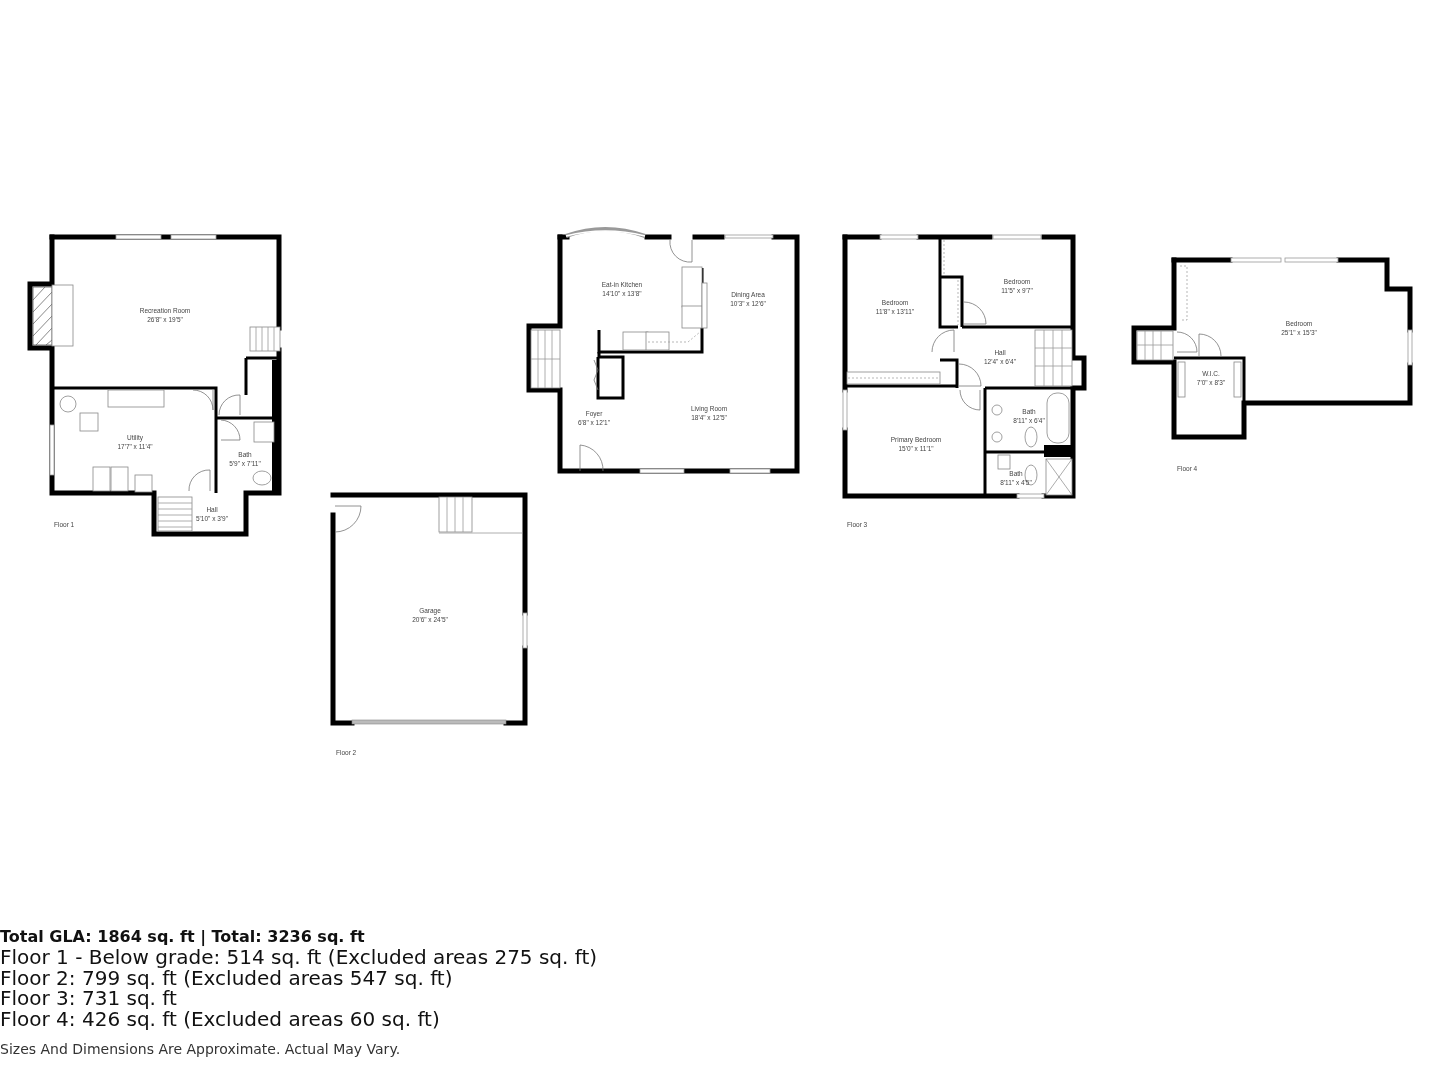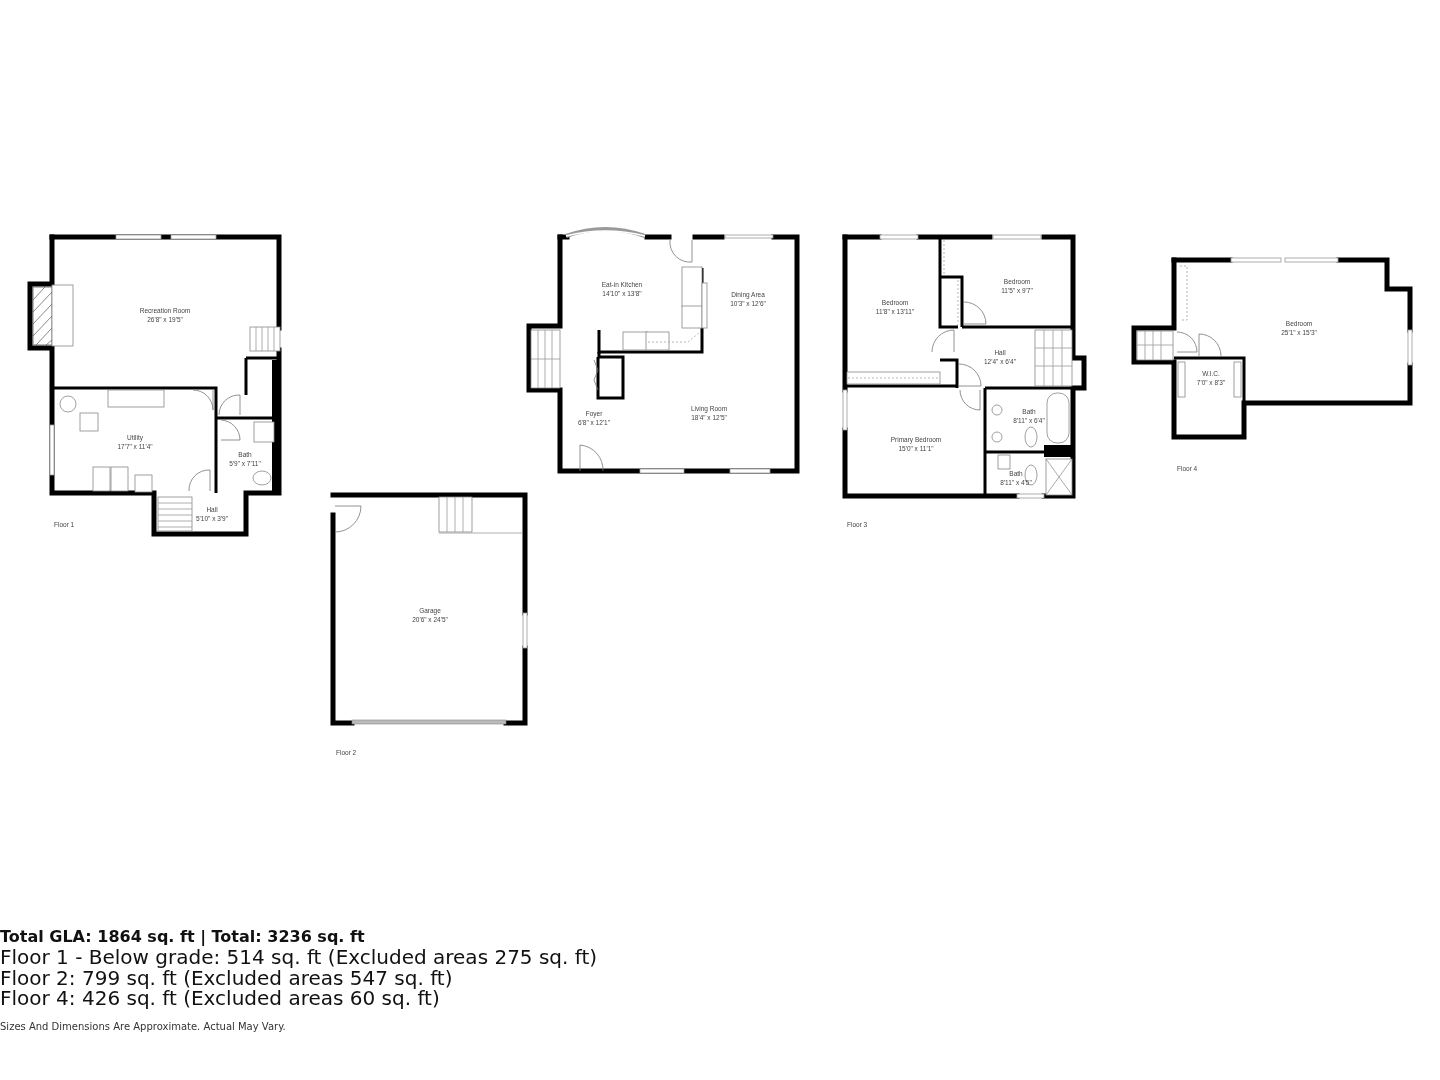--- a/index.html
+++ b/index.html
@@ -10,21 +10,21 @@
   .fixture { fill:#fff; stroke:#888; stroke-width:0.8; }
   .dash { fill:none; stroke:#999; stroke-width:0.7; stroke-dasharray:2 2; }
   .door { fill:none; stroke:#777; stroke-width:0.8; }
   .win { fill:#fff; stroke:#999; stroke-width:0.8; }
   .stairs line { stroke:#999; stroke-width:0.8; }
   .room-label { position:absolute; transform:translateX(-50%); text-align:center; font-size:6.5px; line-height:9px; color:#444; white-space:nowrap; }
   .floor-label { position:absolute; font-size:6.5px; color:#444; }
   .summary { position:absolute; left:0; width:1440px; text-align:left; top:926px; font-family:"DejaVu Sans", sans-serif; color:#111; }
   .summary .total { font-weight:bold; font-size:16px; line-height:21px; }
   .summary .line { font-size:20px; line-height:20.5px; }
-  .summary .note { font-size:10px; margin-top:12px; color:#333; }
+  .summary .note { font-size:14px; margin-top:12px; color:#333; }
 </style>
 </head>
 <body>
 
 <svg class="plan" viewBox="0 0 1440 1080" xmlns="http://www.w3.org/2000/svg">
 
   <g>
 
     <path class="wall" d="M52,237 L279,237 L279,328"></path>
     <path class="wall" d="M279,350 L279,358 L279,493 L246,493 L246,534 L154,534 L154,493 L52,493 L52,348 L30,348 L30,284 L52,284 L52,237"></path>
@@ -285,15 +285,16 @@
 <div class="room-label" style="left:1211px; top:369px;">
   <div>W.I.C.</div>
   <div>7'0" x 8'3"</div>
 </div>
 <div class="floor-label" style="left:1177px; top:465px;">Floor 4</div>
 
 <div class="summary">
   <div class="total">Total GLA: 1864 sq. ft | Total: 3236 sq. ft</div>
   <div class="line">Floor 1 - Below grade: 514 sq. ft (Excluded areas 275 sq. ft)</div>
   <div class="line">Floor 2: 799 sq. ft (Excluded areas 547 sq. ft)</div>
+  <div class="line">Floor 3: 731 sq. ft</div>
   <div class="line">Floor 4: 426 sq. ft (Excluded areas 60 sq. ft)</div>
   <div class="note">Sizes And Dimensions Are Approximate. Actual May Vary.</div>
 </div>
 
 </body></html>

